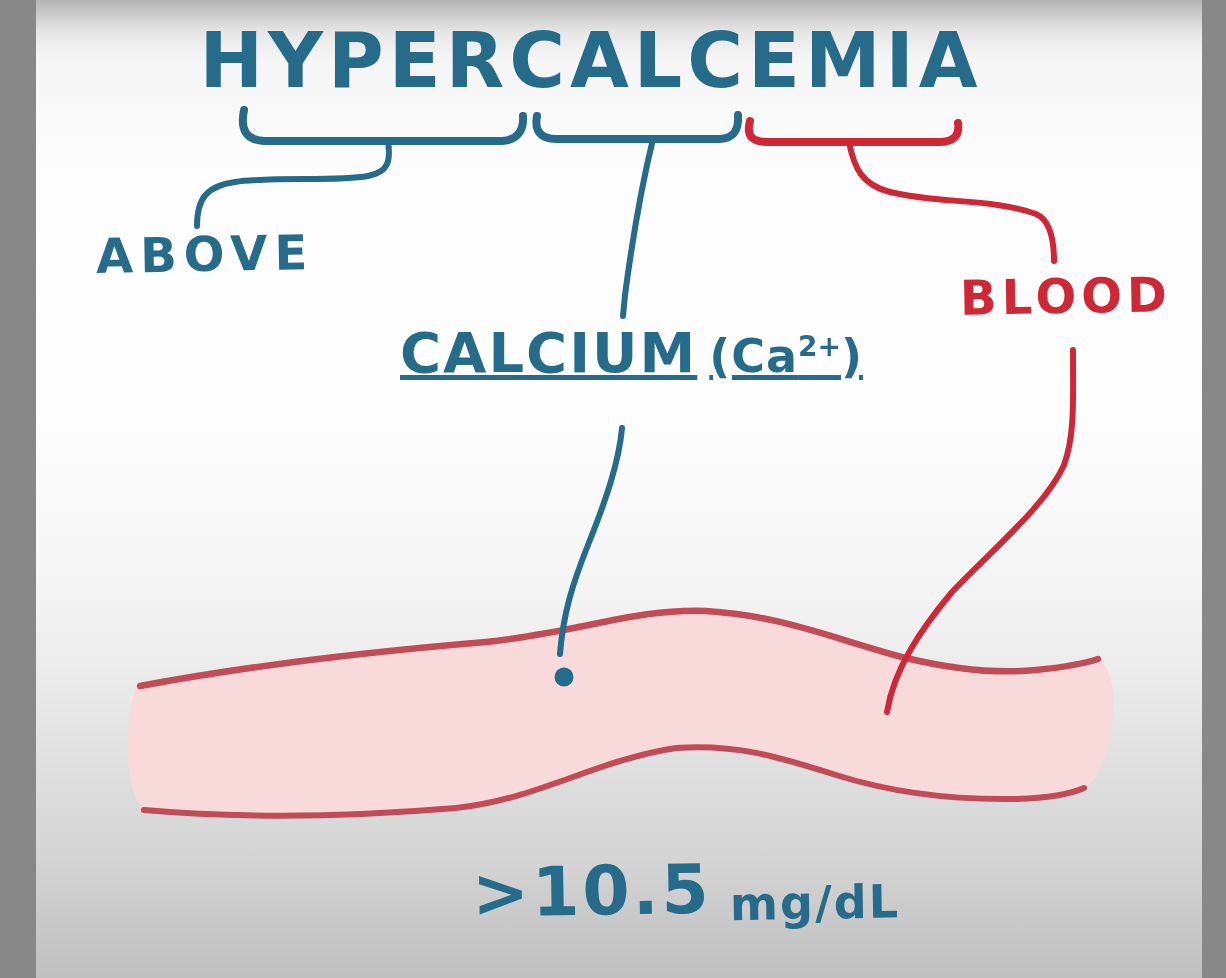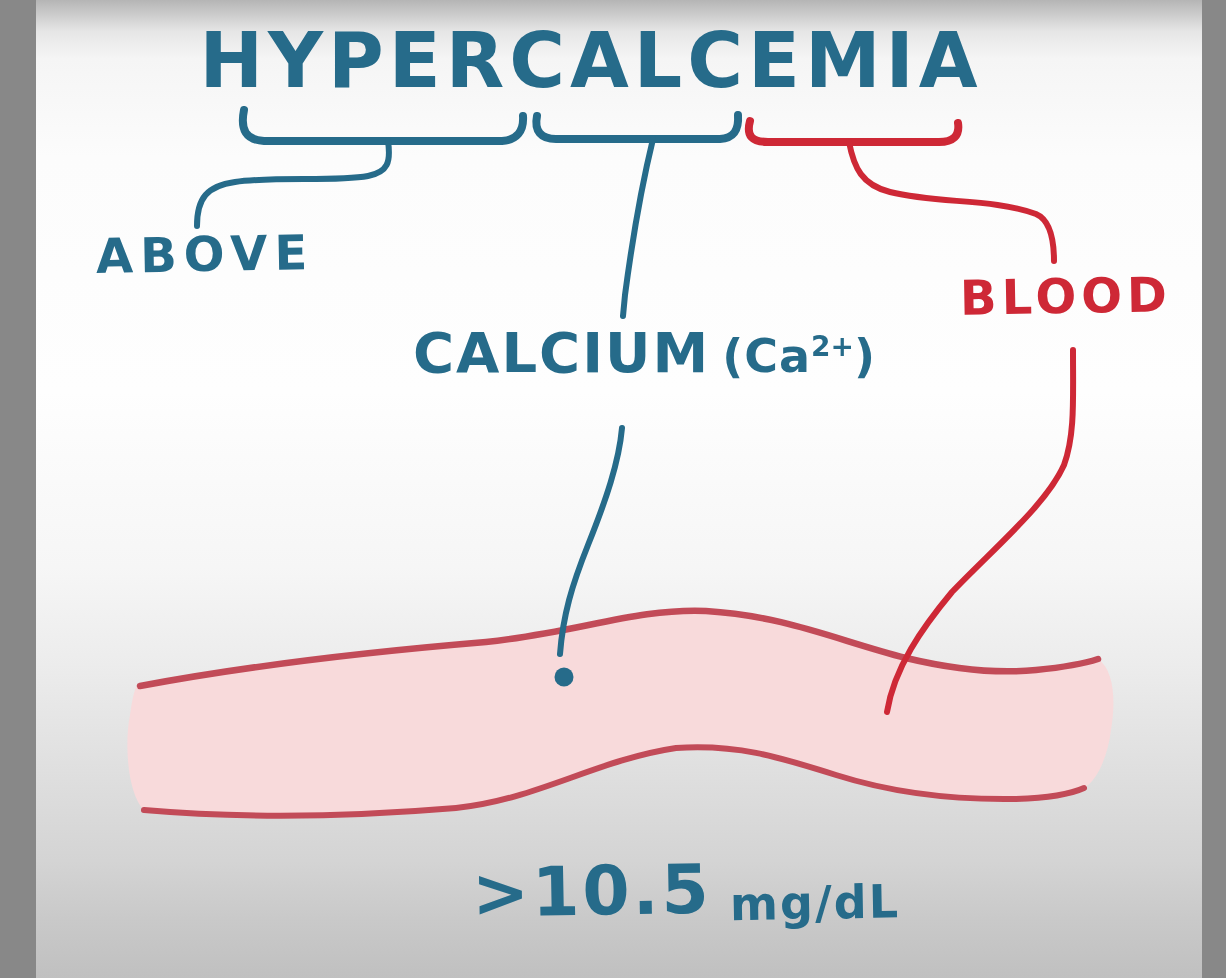--- a/index.html
+++ b/index.html
@@ -34,23 +34,24 @@
     letter-spacing: 5px;
     color: #266b8a;
   }
   .above {
     left: 60px; top: 226px;
     font-size: 48px; letter-spacing: 7px;
     color: #266b8a;
     transform: rotate(-1deg);
   }
   .calcium {
-    left: 377px; top: 320px;
+    left: 364px; top: 320px;
     font-size: 56px; letter-spacing: 2px;
     color: #266b8a;
+    text-decoration: underline;
   }
   .calcium .formula { font-size: 46px; margin-left: 12px; letter-spacing: 1px; }
   .calcium .formula sup { font-size: 28px; letter-spacing: 0; }
   .blood {
     left: 924px; top: 268px;
     font-size: 48px; letter-spacing: 5px;
     color: #ce2836;
     transform: rotate(-1deg);
   }
   .threshold {

